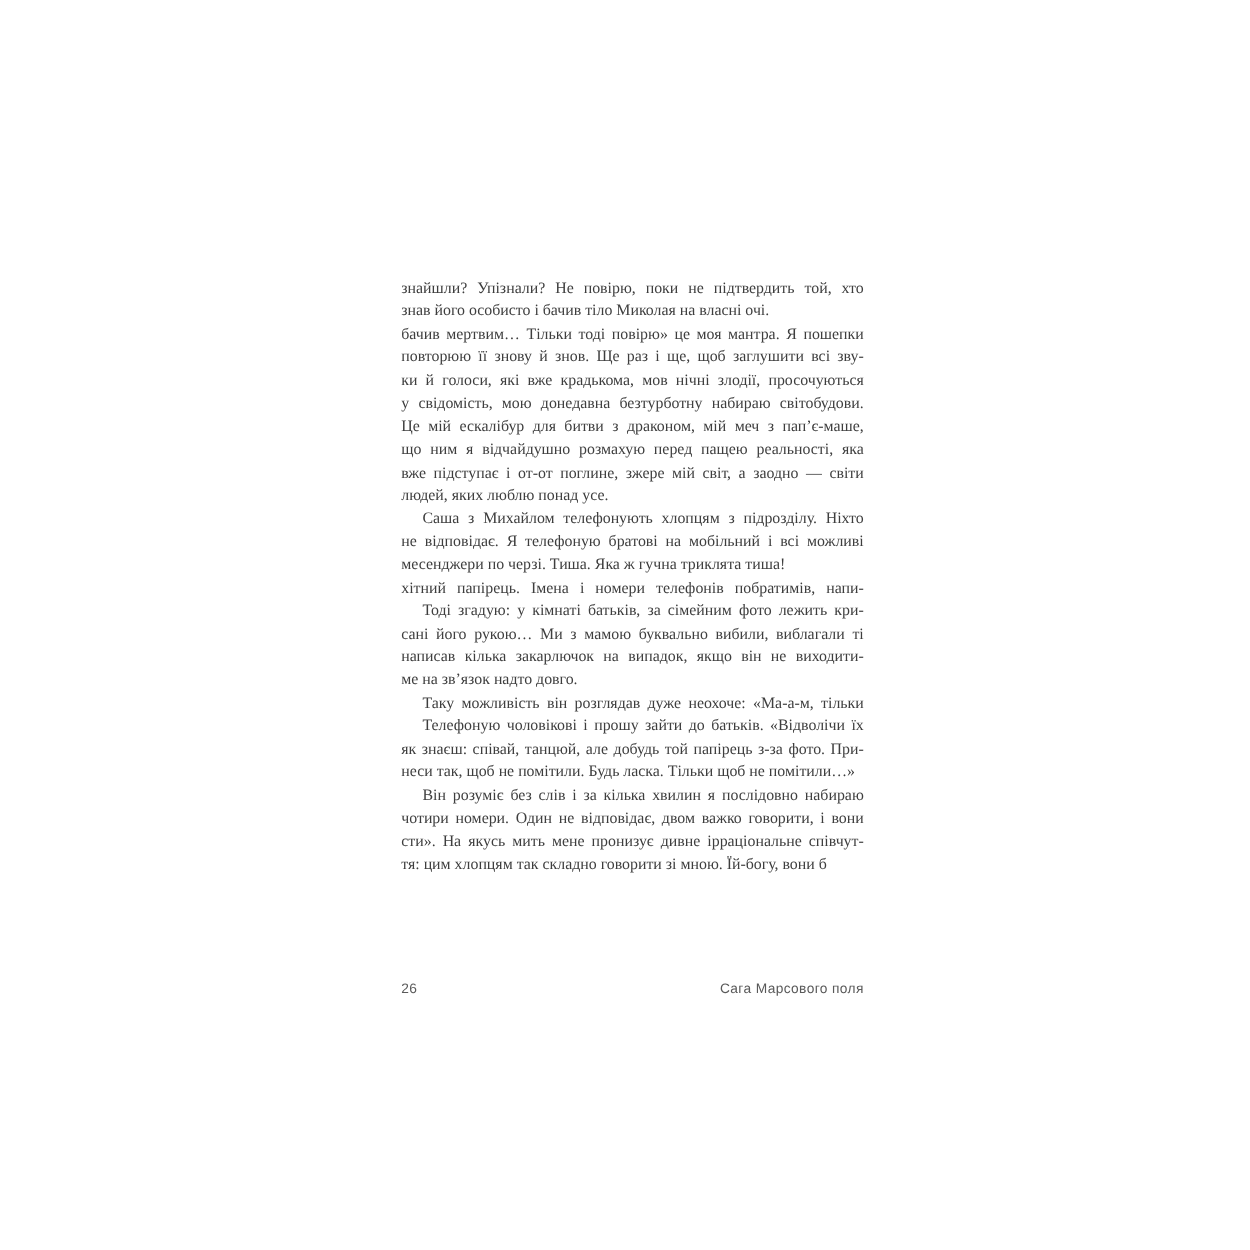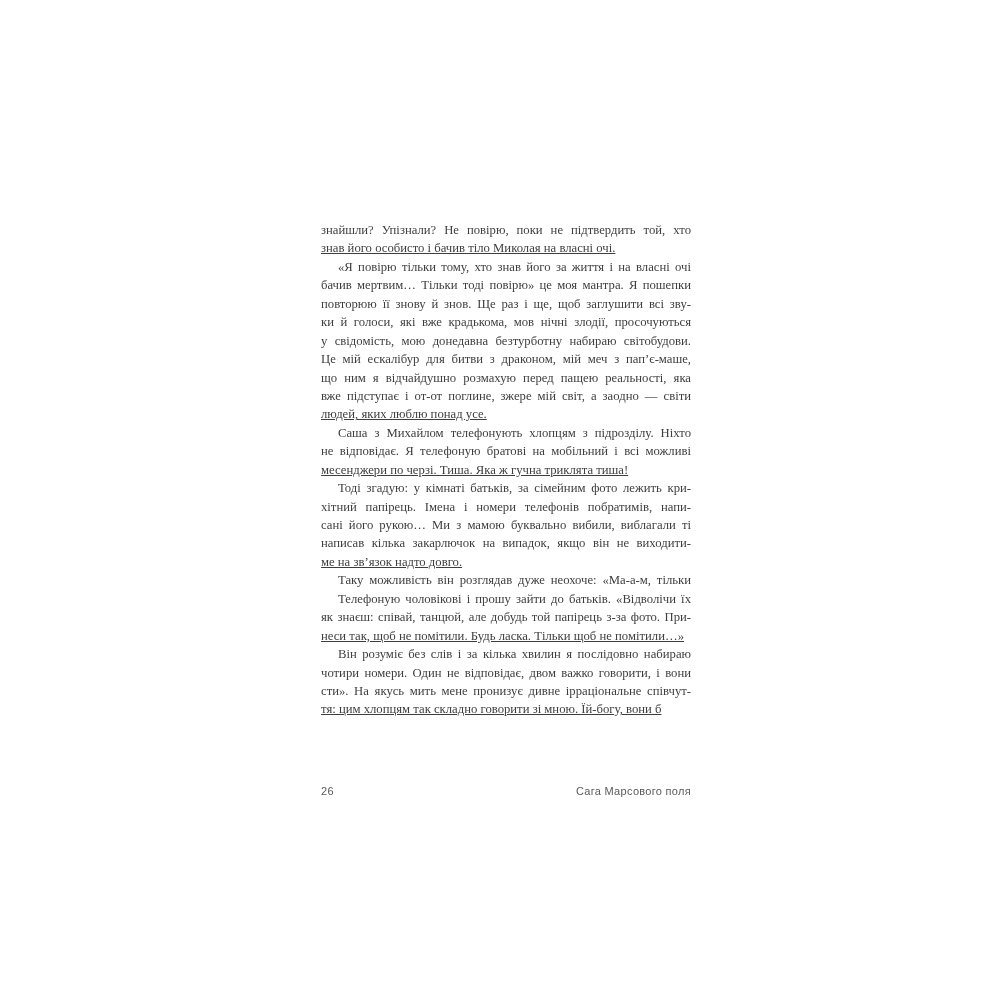--- a/index.html
+++ b/index.html
@@ -28,21 +28,20 @@
   .para { margin: 0; padding: 0; }
   .line {
     height: 18.45px;
     line-height: 18.45px;
     text-align: justify;
     text-align-last: justify;
     white-space: normal;
   }
   .line.last {
     text-align-last: left;
-    text-decoration: underline;
   }
   .line.indent {
     text-indent: 17px;
   }
   .footer {
     position: absolute;
     left: 321px;
     top: 785px;
     width: 370px;
     display: flex;
@@ -58,38 +57,37 @@
 <body>
 
 <div class="page">
 
   <div class="text-block">
       <div class="para">
         <div class="line">знайшли? Упізнали? Не повірю, поки не підтвердить той, хто</div>
         <div class="line last">знав його особисто і бачив тіло Миколая на власні очі.</div>
       </div>
       <div class="para">
-        <div class="line indent">«Я повірю тільки тому, хто знав його за життя і на власні очі</div>
         <div class="line">бачив мертвим… Тільки тоді повірю» це моя мантра. Я пошепки</div>
         <div class="line">повторюю її знову й знов. Ще раз і ще, щоб заглушити всі зву-</div>
         <div class="line">ки й голоси, які вже крадькома, мов нічні злодії, просочуються</div>
         <div class="line">у свідомість, мою донедавна безтурботну набираю світобудови.</div>
         <div class="line">Це мій ескалібур для битви з драконом, мій меч з пап’є-маше,</div>
         <div class="line">що ним я відчайдушно розмахую перед пащею реальності, яка</div>
         <div class="line">вже підступає і от-от поглине, зжере мій світ, а заодно — світи</div>
         <div class="line last">людей, яких люблю понад усе.</div>
       </div>
       <div class="para">
         <div class="line indent">Саша з Михайлом телефонують хлопцям з підрозділу. Ніхто</div>
         <div class="line">не відповідає. Я телефоную братові на мобільний і всі можливі</div>
         <div class="line last">месенджери по черзі. Тиша. Яка ж гучна триклята тиша!</div>
       </div>
       <div class="para">
+        <div class="line">хітний папірець. Імена і номери телефонів побратимів, напи-</div>
         <div class="line indent">Тоді згадую: у кімнаті батьків, за сімейним фото лежить кри-</div>
-        <div class="line">хітний папірець. Імена і номери телефонів побратимів, напи-</div>
         <div class="line">сані його рукою… Ми з мамою буквально вибили, виблагали ті</div>
         <div class="line">написав кілька закарлючок на випадок, якщо він не виходити-</div>
         <div class="line last">ме на зв’язок надто довго.</div>
       </div>
       <div class="para">
         <div class="line indent">Таку можливість він розглядав дуже неохоче: «Ма-а-м, тільки</div>
       </div>
       <div class="para">
         <div class="line indent">Телефоную чоловікові і прошу зайти до батьків. «Відволічи їх</div>
         <div class="line">як знаєш: співай, танцюй, але добудь той папірець з-за фото. При-</div>

